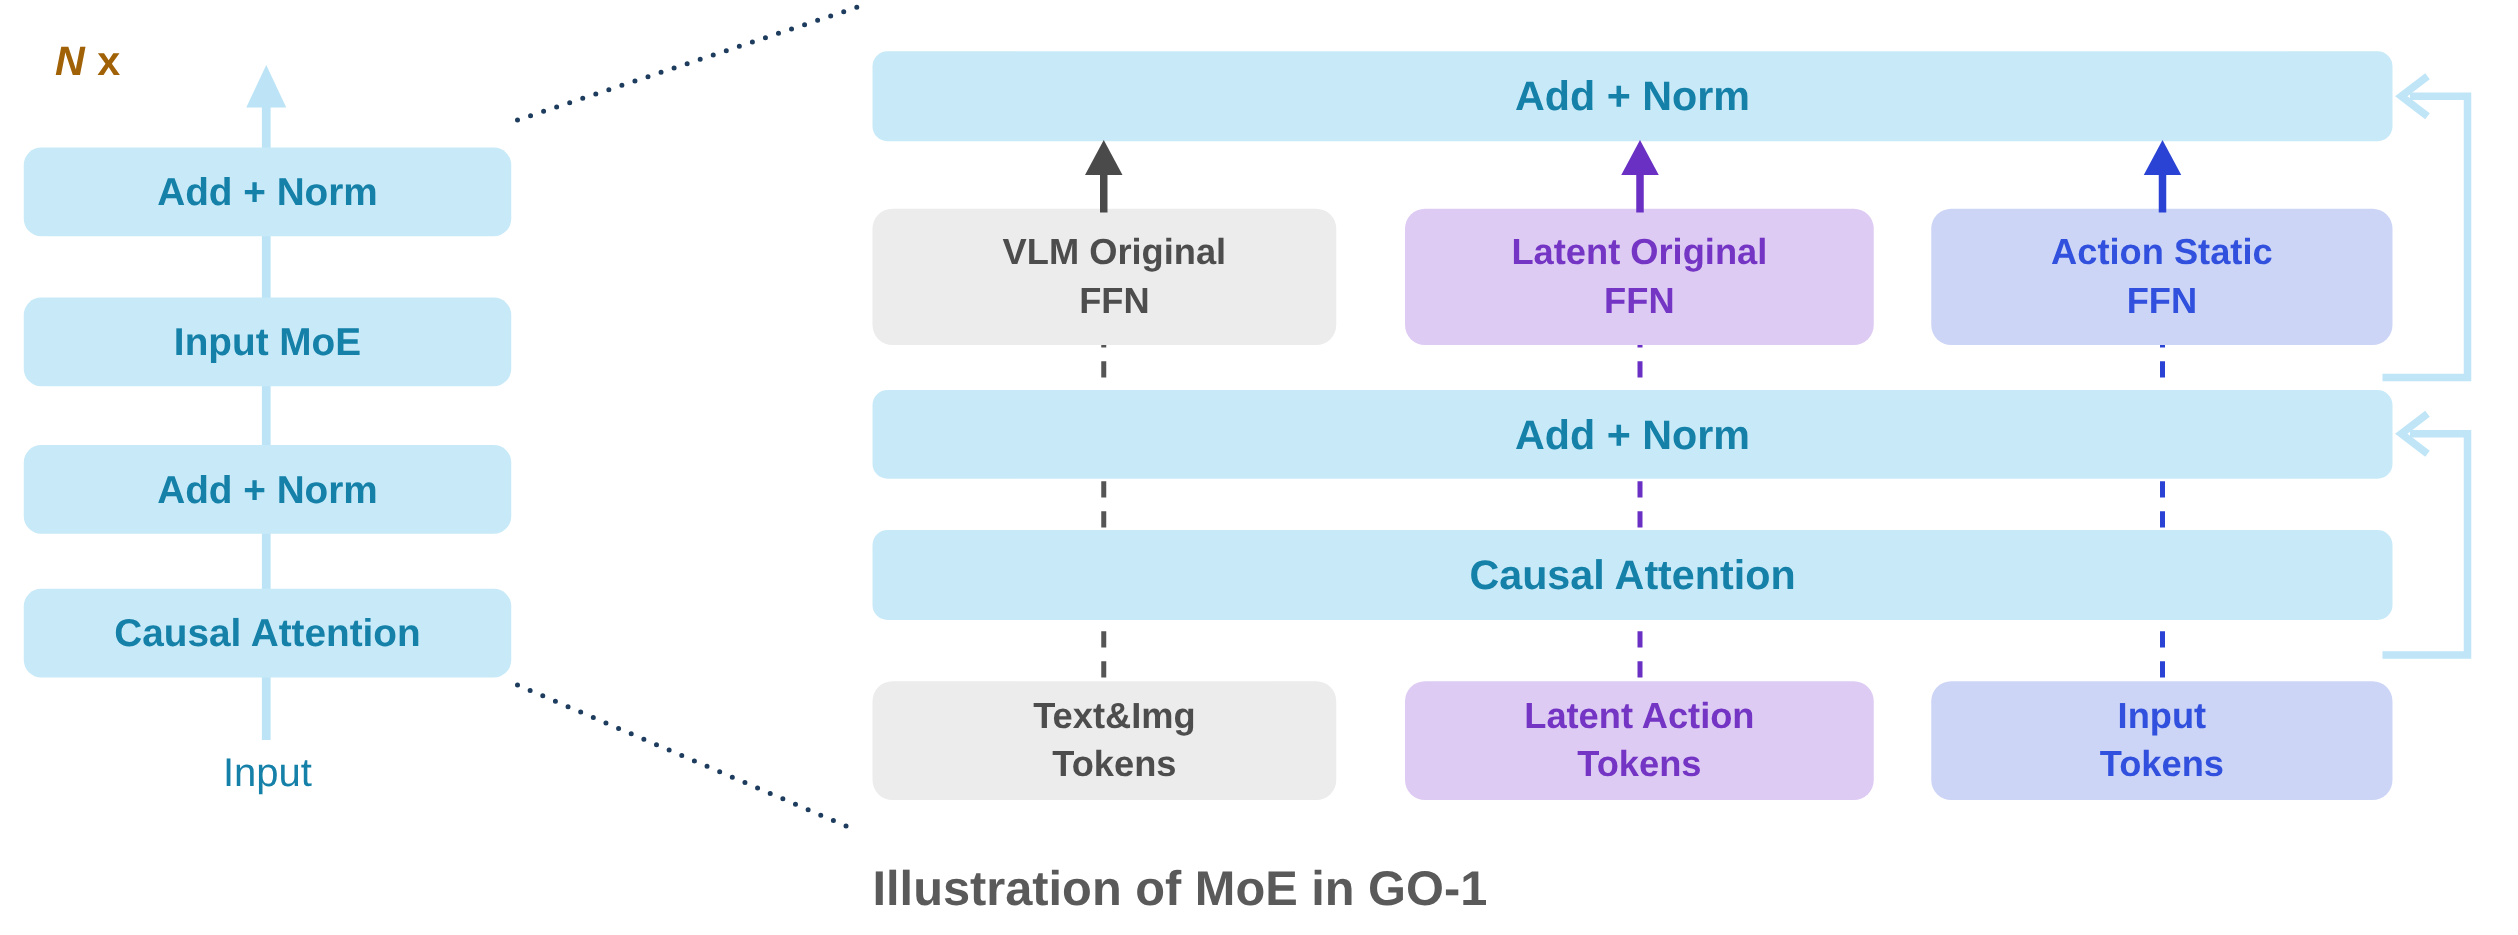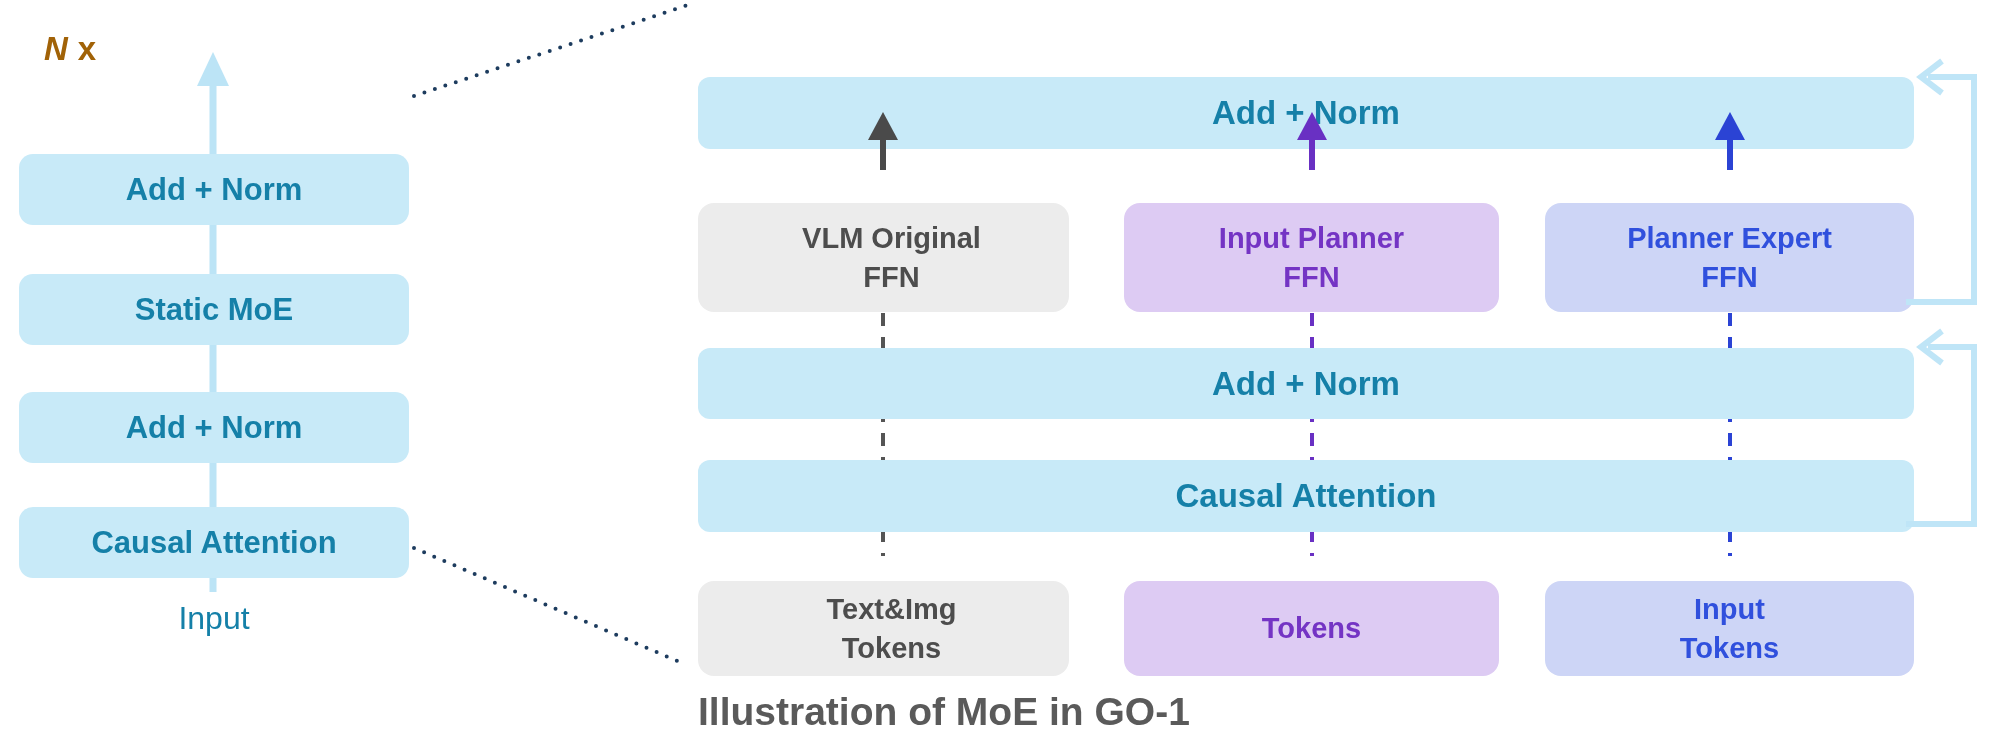--- a/index.html
+++ b/index.html
@@ -2,21 +2,21 @@
 <html><head>
 <meta charset="utf-8">
 <style>
   * { margin:0; padding:0; box-sizing:border-box; }
   html,body { background:#ffffff; }
   body { font-family:"Liberation Sans", sans-serif; }
   .canvas { position:relative; width:2014px; height:748px; background:#ffffff; overflow:hidden; }
   .layer { position:absolute; left:0; top:0; width:2014px; height:748px; pointer-events:none; }
 
   .box { position:absolute; display:flex; align-items:center; justify-content:center;
-         font-weight:bold; text-align:center;margin-top:36px; }
+         font-weight:bold; text-align:center; }
 
   
   .blue-box { background:#c8eaf8; color:#1580a8; border-radius:14px; font-size:31px; }
   .lb { left:19px; width:390px; height:71px; }
   .lb0 { top:118px; }
   .lb1 { top:238px; }
   .lb2 { top:356px; }
   .lb3 { top:471px; }
   .nx { position:absolute; left:44px; top:30px; font-size:33px; font-weight:bold; color:#a16207; }
   .nx .nx-n { font-style:italic; margin-right:10px; }
@@ -53,57 +53,58 @@
     <line x1="213" y1="592" x2="213" y2="80" stroke="#bce4f6" stroke-width="7"></line>
     <polygon points="213,52 197,86 229,86" fill="#bce4f6"></polygon>
     <line x1="883" y1="265" x2="883" y2="556" stroke="#555555" stroke-width="4" stroke-dasharray="13 11"></line>
     <line x1="1312" y1="265" x2="1312" y2="556" stroke="#6930c3" stroke-width="4" stroke-dasharray="13 11"></line>
     <line x1="1730" y1="265" x2="1730" y2="556" stroke="#2b43d4" stroke-width="4" stroke-dasharray="13 11"></line>
   </svg>
 
   <div class="nx"><span class="nx-n">N</span><span class="nx-x">x</span></div>
 
   <div class="box blue-box lb lb0">Add + Norm</div>
-  <div class="box blue-box lb lb1">Static MoE</div>
+  <div class="box blue-box lb lb1">Input MoE</div>
   <div class="box blue-box lb lb2">Add + Norm</div>
   <div class="box blue-box lb lb3">Causal Attention</div>
   <div class="input-label">Input</div>
 
   <div class="box bar bar-top">Add + Norm</div>
 
   <div class="box cell row-expert col0 gray-cell">
     <div class="two-line">
       <span>VLM Original</span>
       <span>FFN</span>
     </div>
   </div>
   <div class="box cell row-expert col1 purple-cell">
     <div class="two-line">
-      <span>Input Planner</span>
+      <span>Latent Original</span>
       <span>FFN</span>
     </div>
   </div>
   <div class="box cell row-expert col2 lavender-cell">
     <div class="two-line">
-      <span>Planner Expert</span>
+      <span>Action Static</span>
       <span>FFN</span>
     </div>
   </div>
 
   <div class="box bar bar-mid">Add + Norm</div>
   <div class="box bar bar-attn">Causal Attention</div>
 
   <div class="box cell row-token col0 gray-cell">
     <div class="two-line">
       <span>Text&amp;Img</span>
       <span>Tokens</span>
     </div>
   </div>
   <div class="box cell row-token col1 purple-cell">
     <div class="two-line">
+      <span>Latent Action</span>
       <span>Tokens</span>
     </div>
   </div>
   <div class="box cell row-token col2 lavender-cell">
     <div class="two-line">
       <span>Input</span>
       <span>Tokens</span>
     </div>
   </div>
 

